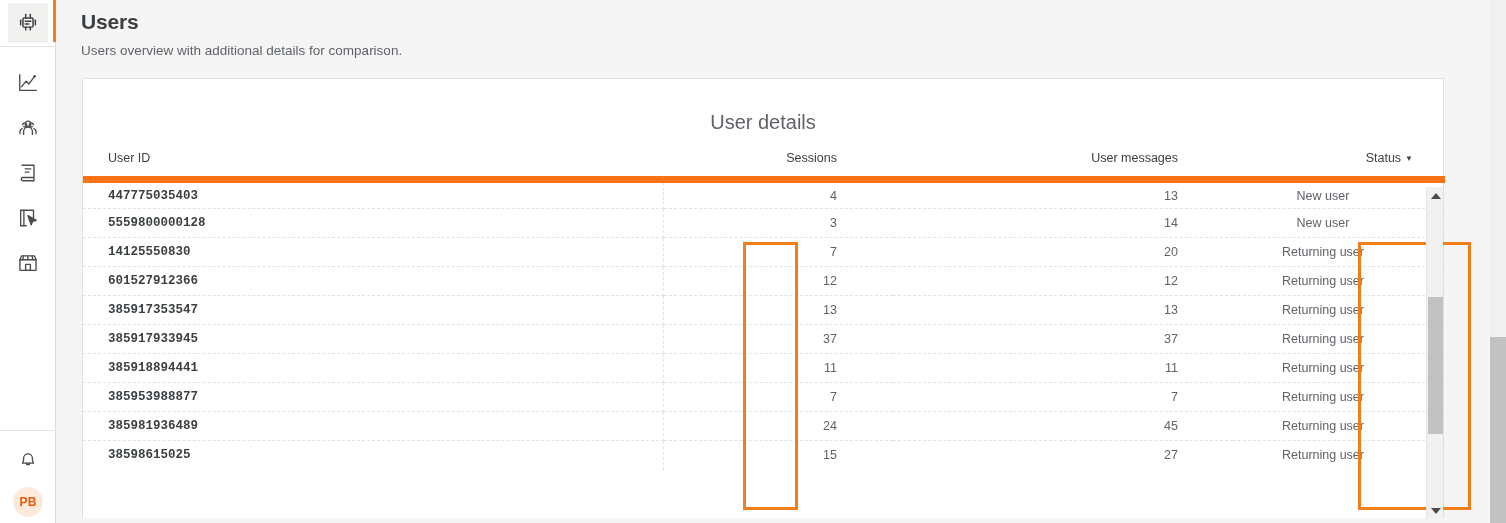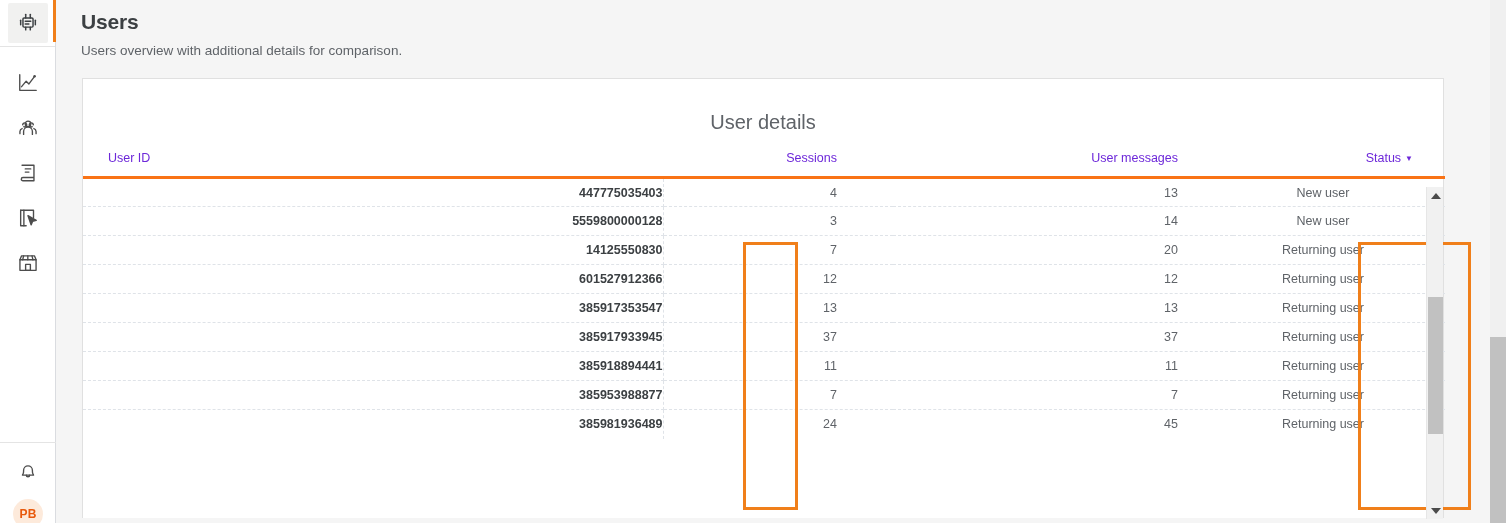--- a/index.html
+++ b/index.html
@@ -63,21 +63,21 @@
   .side-bottom {
     position: absolute;
     left: 0; bottom: 0;
     width: 56px;
     border-top: 1px solid #e4e4e4;
     padding-top: 18px;
     display: flex;
     flex-direction: column;
     align-items: center;
     gap: 14px;
-    padding-bottom: 2px;
+    padding-bottom: 14px;
   }
   .avatar {
     width: 30px; height: 30px;
     border-radius: 50%;
     background: #fdeadb;
     color: #e8590c;
     font-size: 12px;
     font-weight: bold;
     display: flex; align-items: center; justify-content: center;
     letter-spacing: .2px;
@@ -131,44 +131,45 @@
   }
   table { width: 1362px; border-collapse: collapse; table-layout: fixed; }
   col.c-id   { width: 580px; }
   col.c-ses  { width: 230px; }
   col.c-msg  { width: 340px; }
   col.c-stat { width: 212px; }
 
   thead th {
     font-size: 12.5px;
     font-weight: normal;
-    color: #6d28d9;
+    color: #404040;
     padding: 0 0 11px 0;
-    border-bottom: 3px solid #f97316;
+    border-bottom: 7px solid #f97316;
   }
   th.h-id   { text-align: left;  padding-left: 25px; }
   th.h-ses  { text-align: right; padding-right: 56px; }
   th.h-msg  { text-align: right; padding-right: 55px; }
   th.h-stat { text-align: right; padding-right: 32px; }
   .sort-caret { font-size: 8px; margin-left: 4px; position: relative; top: -1px; }
 
   tbody tr { height: 29px; }
   tbody td {
     font-size: 12.5px;
     color: #5f6368;
     border-bottom: 1px dashed #dfe3e8;
     height: 29px;
   }
   tbody tr:last-child td { border-bottom: none; }
   td.d-id {
-    text-align: right;
+    text-align: left;
     padding-left: 25px;
     color: #3c4043;
     font-weight: bold;
     border-right: 1px dashed #dfe3e8;
+    font-family: Liberation Mono, monospace;
   }
   td.d-ses  { text-align: right; padding-right: 56px; }
   td.d-msg  { text-align: right; padding-right: 55px; }
   td.d-stat { text-align: center; padding-right: 32px; }
 
   
   .hl {
     position: absolute;
     border: 3px solid #f07f1a;
     pointer-events: none;
@@ -399,20 +400,26 @@
                 <td class="d-ses">7</td>
                 <td class="d-msg">7</td>
                 <td class="d-stat">Returning user</td>
               </tr>
               <tr>
                 <td class="d-id">385981936489</td>
                 <td class="d-ses">24</td>
                 <td class="d-msg">45</td>
                 <td class="d-stat">Returning user</td>
               </tr>
+              <tr>
+                <td class="d-id">38598615025</td>
+                <td class="d-ses">15</td>
+                <td class="d-msg">27</td>
+                <td class="d-stat">Returning user</td>
+              </tr>
             </tbody>
         </table>
       </div>
 
       <div class="hl" id="hl-sessions"></div>
       <div class="hl" id="hl-status"></div>
 
       <div class="tbl-scroll">
         <div class="sb-arrow up">
             <div class="tri up"></div>

